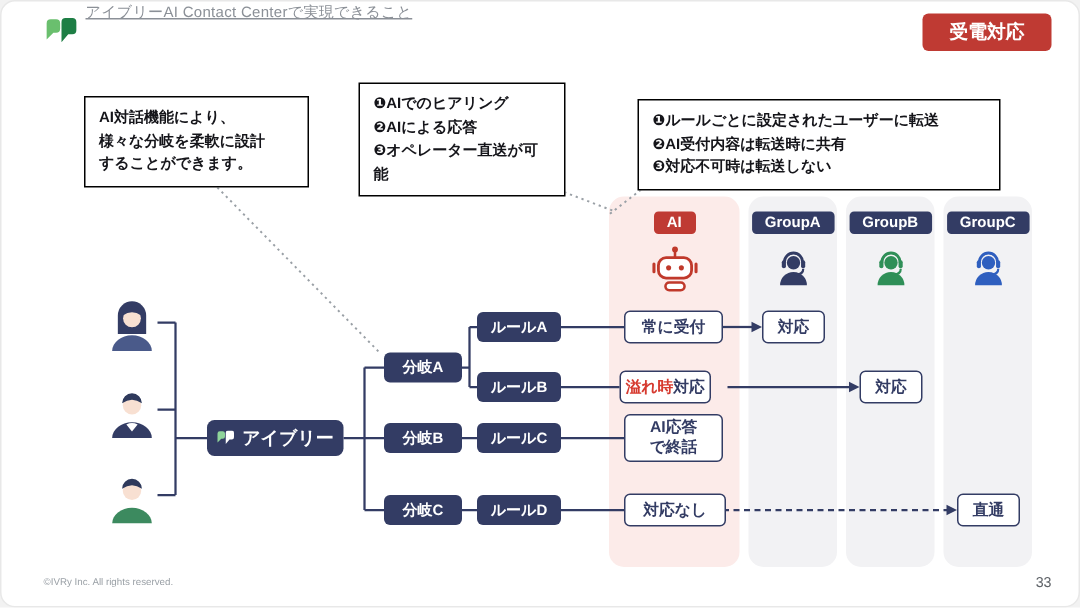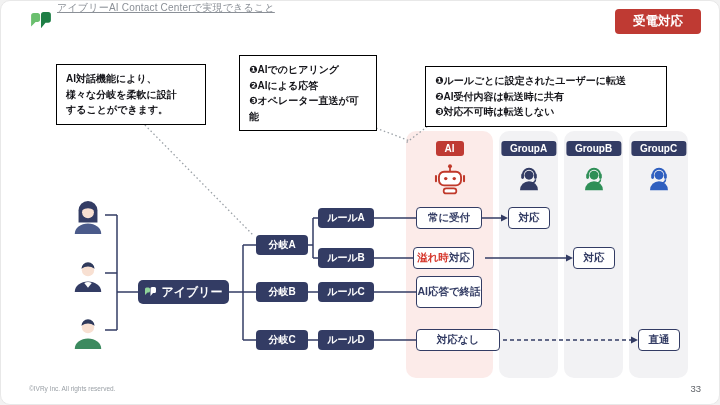--- a/index.html
+++ b/index.html
@@ -63,21 +63,21 @@
   
   .nbox, .wbox {
     position: absolute; z-index: 2;
     display: flex; align-items: center; justify-content: center;
     font-weight: bold; border-radius: 4px;
   }
   .nbox { background: #333c64; color: #fff; font-size: 10px; }
   .wbox { background: #fff; border: 1.5px solid #333c64; color: #333c64; font-size: 10.5px; }
   .entry { font-size: 12px; gap: 4px; border-radius: 5px; }
   .wbox .hl { color: #d63a2f; }
-  .twoline { flex-direction: row; line-height: 1.25; }
+  .twoline { flex-direction: column; line-height: 1.25; }
   .avatar { position: absolute; z-index: 2; }
   
   .copyright {
     position: absolute; left: 28px; bottom: 12px;
     font-size: 6.5px; color: #9aa0a6;
   }
   .page-num {
     position: absolute; right: 18px; bottom: 10px;
     font-size: 9.5px; color: #5f6368;
   }
@@ -220,21 +220,21 @@
 
   <div class="wbox" style="left:415px; top:206px; width:66px; height:22px;">常に受付</div>
   <div class="wbox" style="left:412px; top:246px; width:61px; height:22px;">
     <span class="hl">溢れ時</span>
       <span>対応</span>
   </div>
   <div class="wbox twoline" style="left:415px; top:275px; width:66px; height:32px;">
     <span>AI応答</span>
     <span>で終話</span>
   </div>
-  <div class="wbox" style="left:415px; top:328px; width:84px; height:22px;">対応なし</div>
+  <div class="wbox" style="left:415px; top:328px; width:68px; height:22px;">対応なし</div>
 
   <div class="wbox" style="left:507px; top:206px; width:42px; height:22px;">対応</div>
   <div class="wbox" style="left:572px; top:246px; width:42px; height:22px;">対応</div>
   <div class="wbox" style="left:637px; top:328px; width:42px; height:22px;">直通</div>
 
   <div class="copyright">©IVRy Inc. All rights reserved.</div>
   <div class="page-num">33</div>
 
 </div>
 

